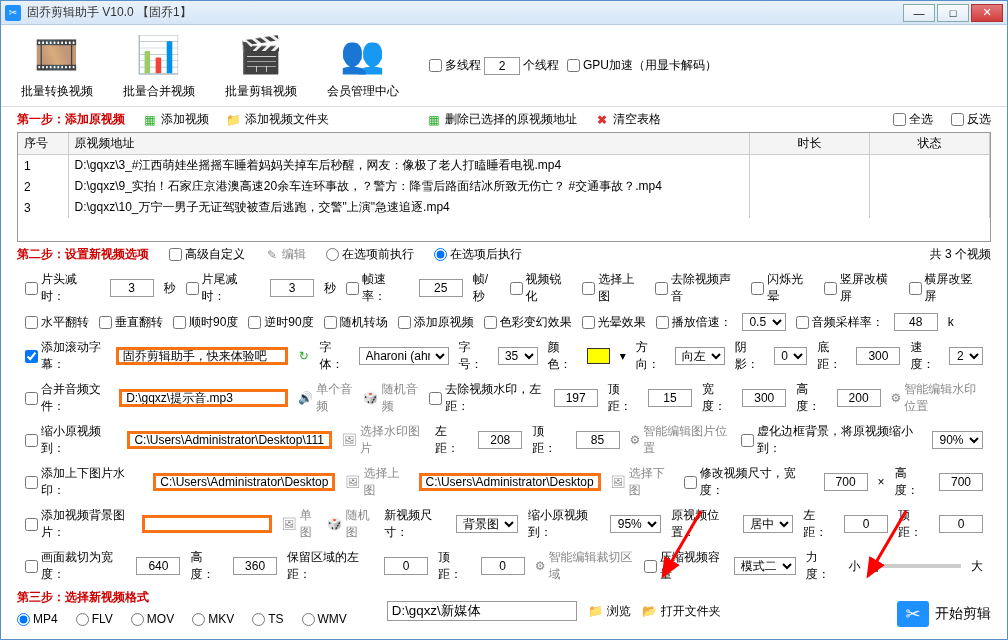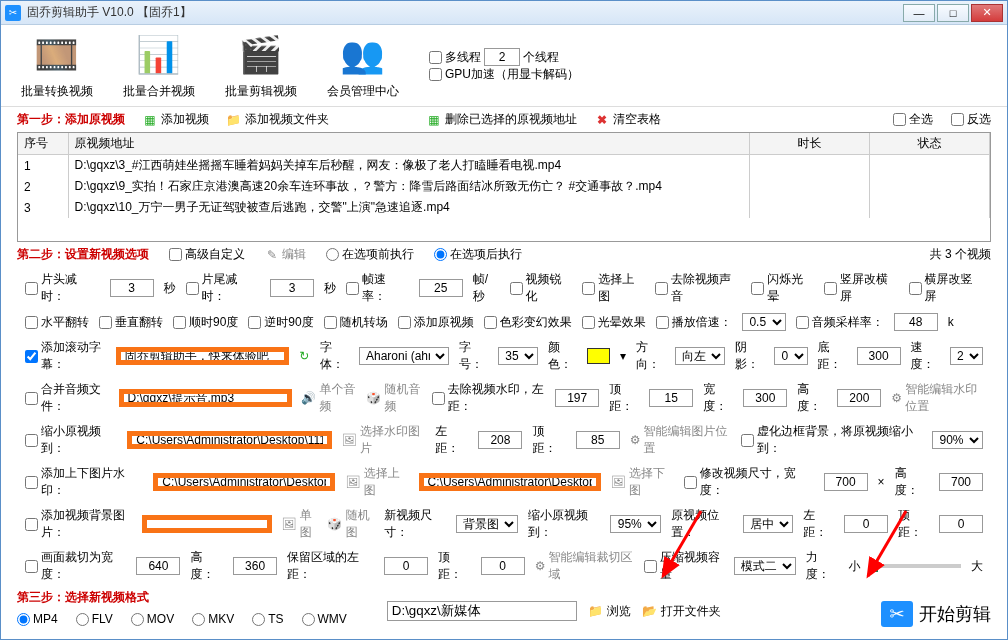--- a/index.html
+++ b/index.html
@@ -7,21 +7,21 @@
 .window { width: 1008px; height: 640px; border: 1px solid #5a8fc8; background: #fff; position: relative; overflow: hidden; }
 .titlebar { height: 24px; background: linear-gradient(#eaf2fb,#d6e6f7); display: flex; align-items: center; padding: 0 4px; border-bottom: 1px solid #b8cde2; }
 .titlebar .icon { width: 16px; height: 16px; background: #1e90ff; margin-right: 6px; border-radius: 2px; display: flex; align-items: center; justify-content: center; color: #fff; font-size: 10px; }
 .titlebar .title { flex: 1; color: #333; }
 .winbtns { display: flex; gap: 2px; }
 .winbtn { width: 32px; height: 18px; border: 1px solid #8aa; background: linear-gradient(#f8fbff,#e2ecf7); display: flex; align-items: center; justify-content: center; font-size: 11px; }
 .winbtn.close { background: linear-gradient(#e07a7a,#d43c3c); color: #fff; border-color: #a33; }
 .toolbar { display: flex; align-items: center; padding: 6px 20px; gap: 30px; }
 .tbitem { display: flex; flex-direction: column; align-items: center; gap: 4px; cursor: pointer; }
 .tbicon { width: 48px; height: 48px; display: flex; align-items: center; justify-content: center; font-size: 36px; }
-.tboptions { display: flex; flex-direction: column; }
+.tboptions { display: flex; gap: 8px; }
 .chk { display: inline-flex; align-items: center; gap: 3px; }
 .chk input[type=checkbox] { width: 13px; height: 13px; }
 .numbox { width: 36px; height: 18px; border: 1px solid #999; text-align: center; font-size: 12px; }
 .section-bar { display: flex; align-items: center; padding: 4px 16px; gap: 18px; border-top: 1px solid #ddd; }
 .redlabel { color: #c00; font-weight: bold; }
 .actionbtn { display: inline-flex; align-items: center; gap: 4px; cursor: pointer; }
 .acticon { width: 14px; height: 14px; display: inline-flex; align-items: center; justify-content: center; }
 .grid { border: 1px solid #999; margin: 0 16px; height: 110px; overflow: auto; }
 .grid table { width: 100%; border-collapse: collapse; }
 .grid th, .grid td { border-right: 1px solid #ccc; padding: 2px 6px; text-align: left; font-weight: normal; height: 20px; }
@@ -29,21 +29,21 @@
 .grid .col-idx { width: 50px; }
 .grid .col-path { }
 .grid .col-dur { width: 120px; text-align: center; }
 .grid .col-stat { width: 120px; text-align: center; }
 .step2-bar { display: flex; align-items: center; padding: 4px 16px; gap: 20px; }
 .radio { display: inline-flex; align-items: center; gap: 3px; }
 .radio input { width: 13px; height: 13px; }
 .settings { padding: 4px 24px; display: flex; flex-direction: column; gap: 8px; }
 .row { display: flex; align-items: center; gap: 10px; flex-wrap: nowrap; }
 .sbox { width: 44px; height: 18px; border: 1px solid #999; text-align: center; font-size: 12px; padding: 0 2px; }
-.sboxw { width: 190px; height: 18px; border: 5px solid #f97316; font-size: 12px; padding: 0 4px; }
+.sboxw { width: 190px; height: 18px; border: 3px solid #f97316; font-size: 12px; padding: 0 4px; }
 select.sbox, select.sboxw { background: #fff; }
 .colorswatch { width: 28px; height: 16px; background: #ff0; border: 1px solid #333; display: inline-block; }
 .graybtn { color: #888; display: inline-flex; align-items: center; gap: 3px; }
 .step34 { display: flex; padding: 2px 16px 4px; gap: 40px; }
 .step3 { }
 .step4 { }
 .fmtradios { display: flex; gap: 18px; padding: 6px 0; }
 .savepath { display: flex; align-items: center; gap: 12px; padding: 6px 0; }
 .pathinput { width: 190px; height: 20px; border: 1px solid #999; padding: 0 4px; }
 .startbtn { display: flex; align-items: center; gap: 6px; margin-left: auto; padding: 6px 0 0 40px; }
@@ -471,21 +471,21 @@
         <span class="actionbtn">
           <span class="acticon" style="color:#e8a038">📁</span>
           <span>浏览</span>
         </span>
         <span class="actionbtn">
           <span class="acticon" style="color:#e8a038">📂</span>
           <span>打开文件夹</span>
         </span>
         <div class="startbtn">
           <div class="scissor-ico">✂</div>
-          <span style="font-size:18px">开始剪辑</span>
+          <span style="font-size:14px">开始剪辑</span>
         </div>
       </div>
     </div>
   </div>
 
   <svg class="arrow-overlay" style="left:650px;top:505px;width:60px;height:80px">
     <defs>
         <marker id="ah1" markerWidth="8" markerHeight="8" refX="6" refY="3" orient="auto">
           <path d="M0,0 L7,3 L0,6 Z" fill="#f00"></path>
         </marker>

